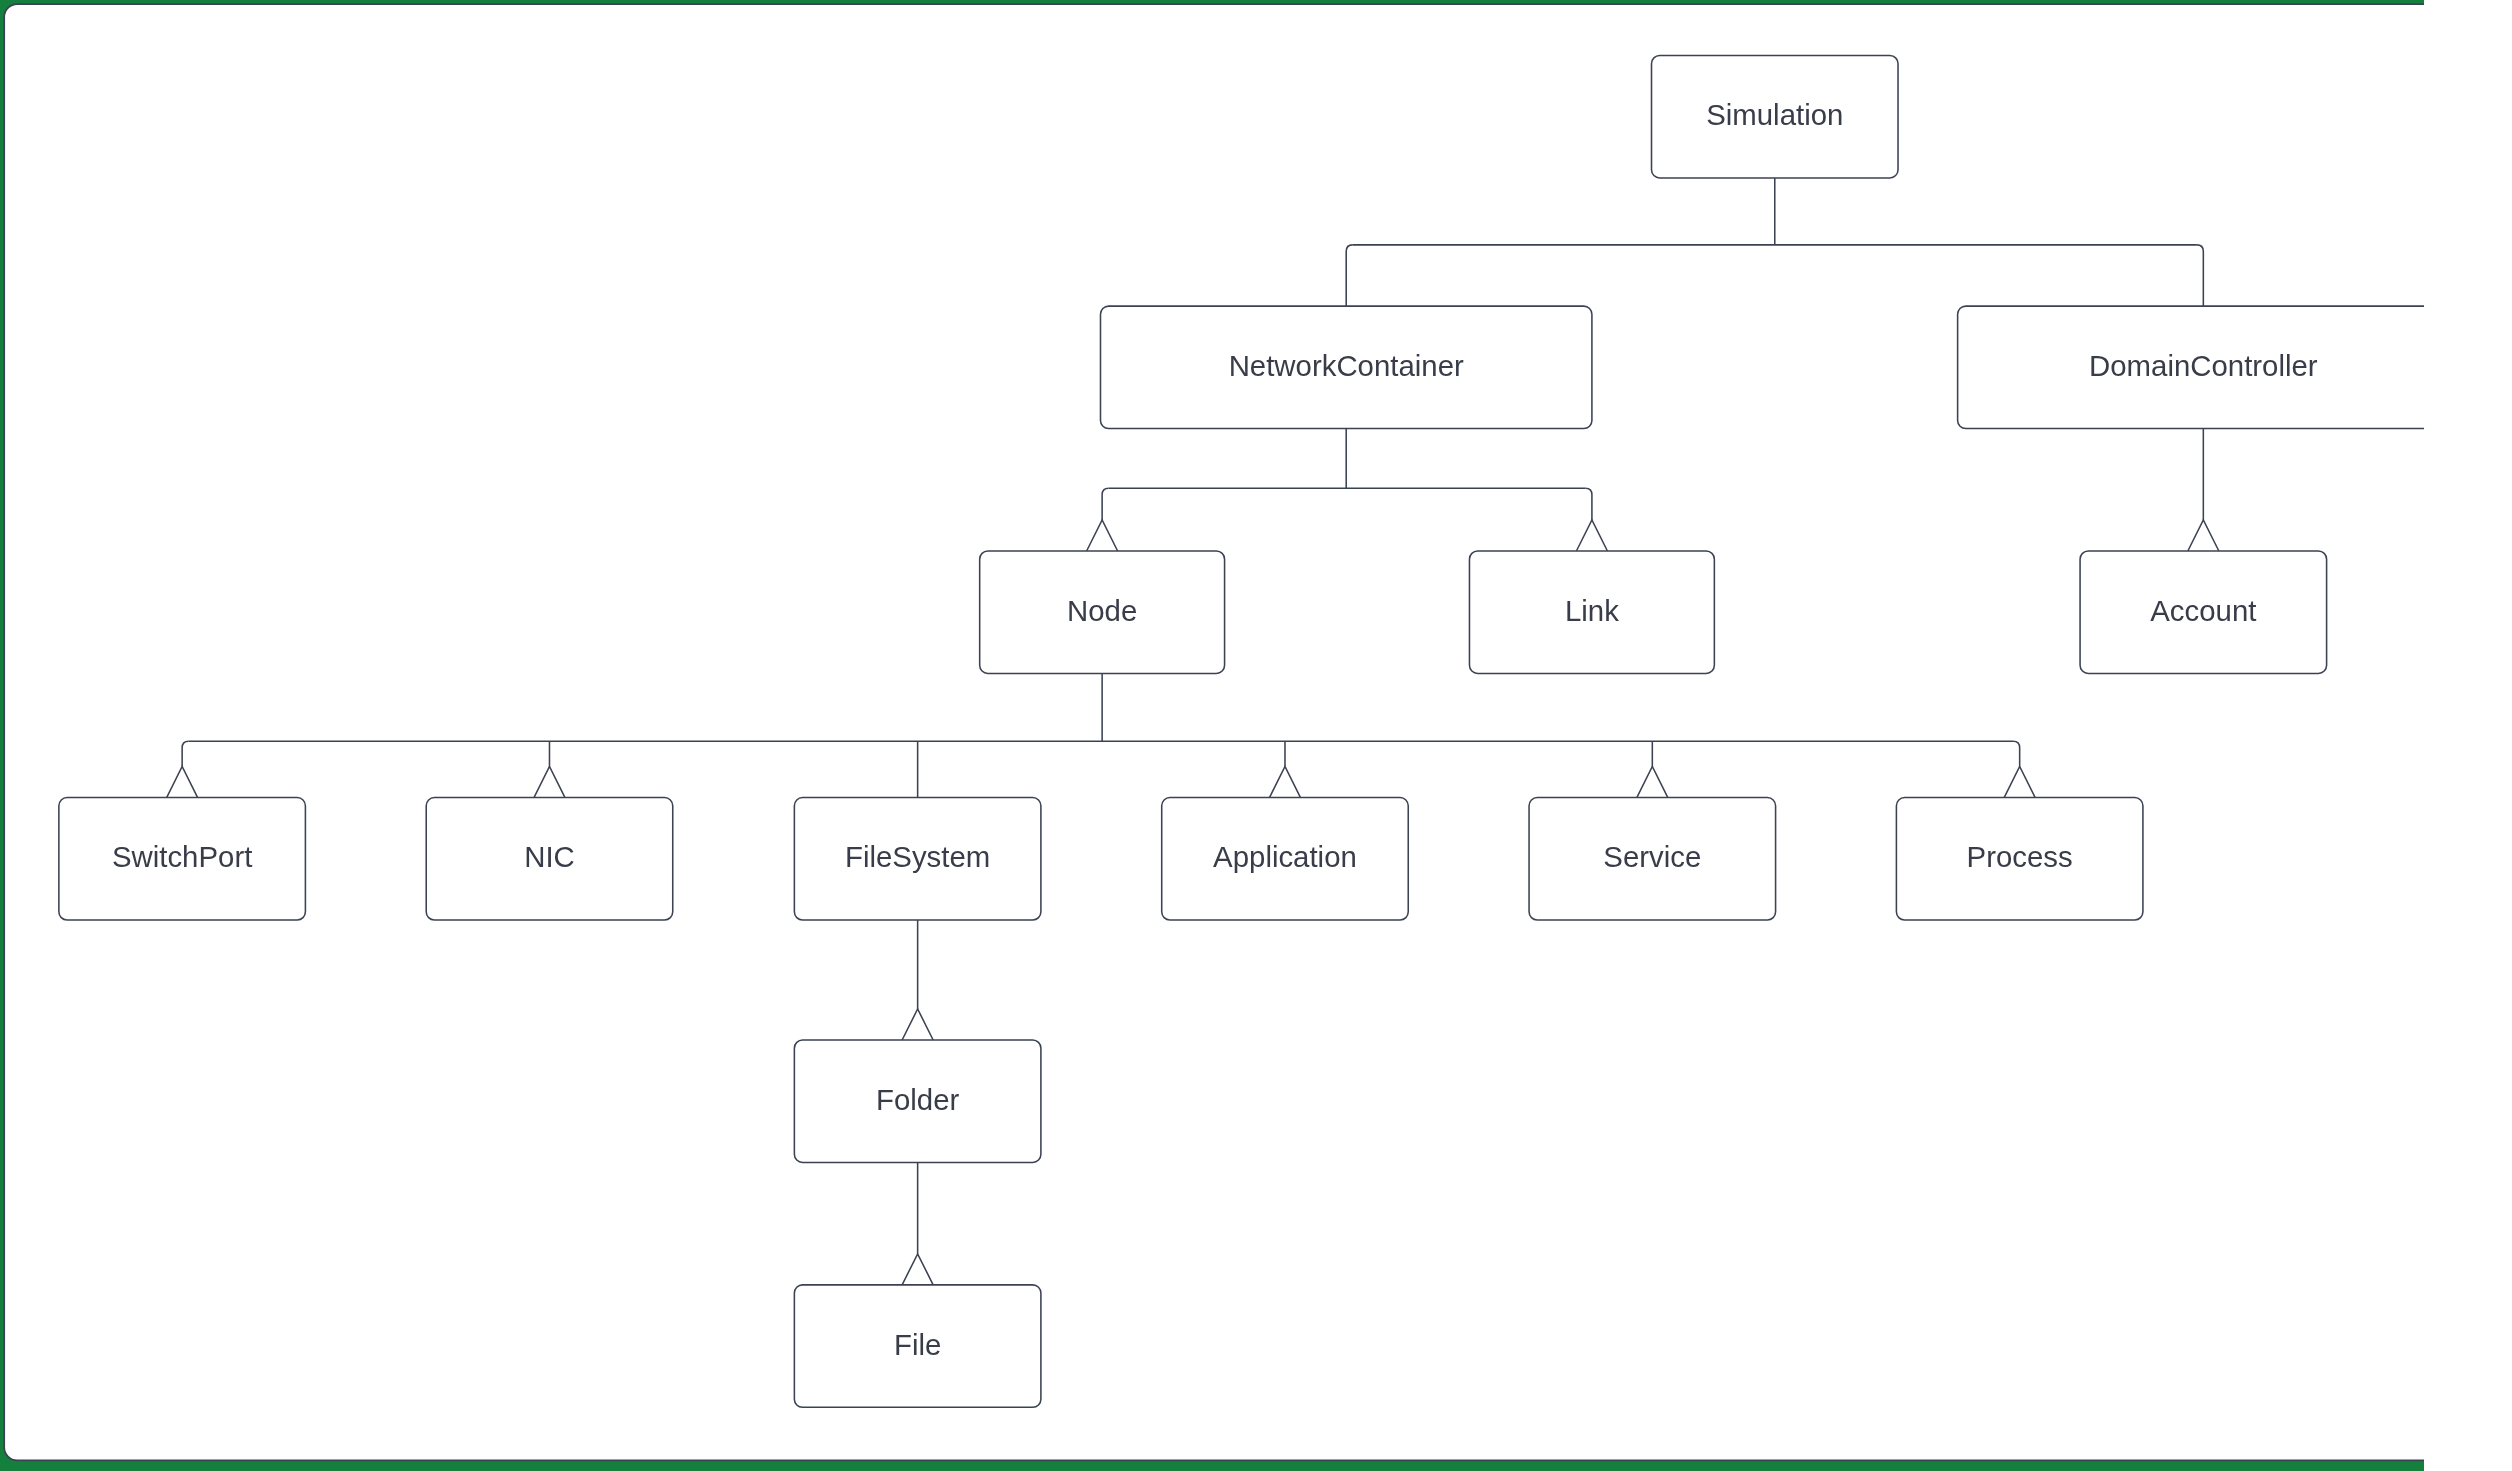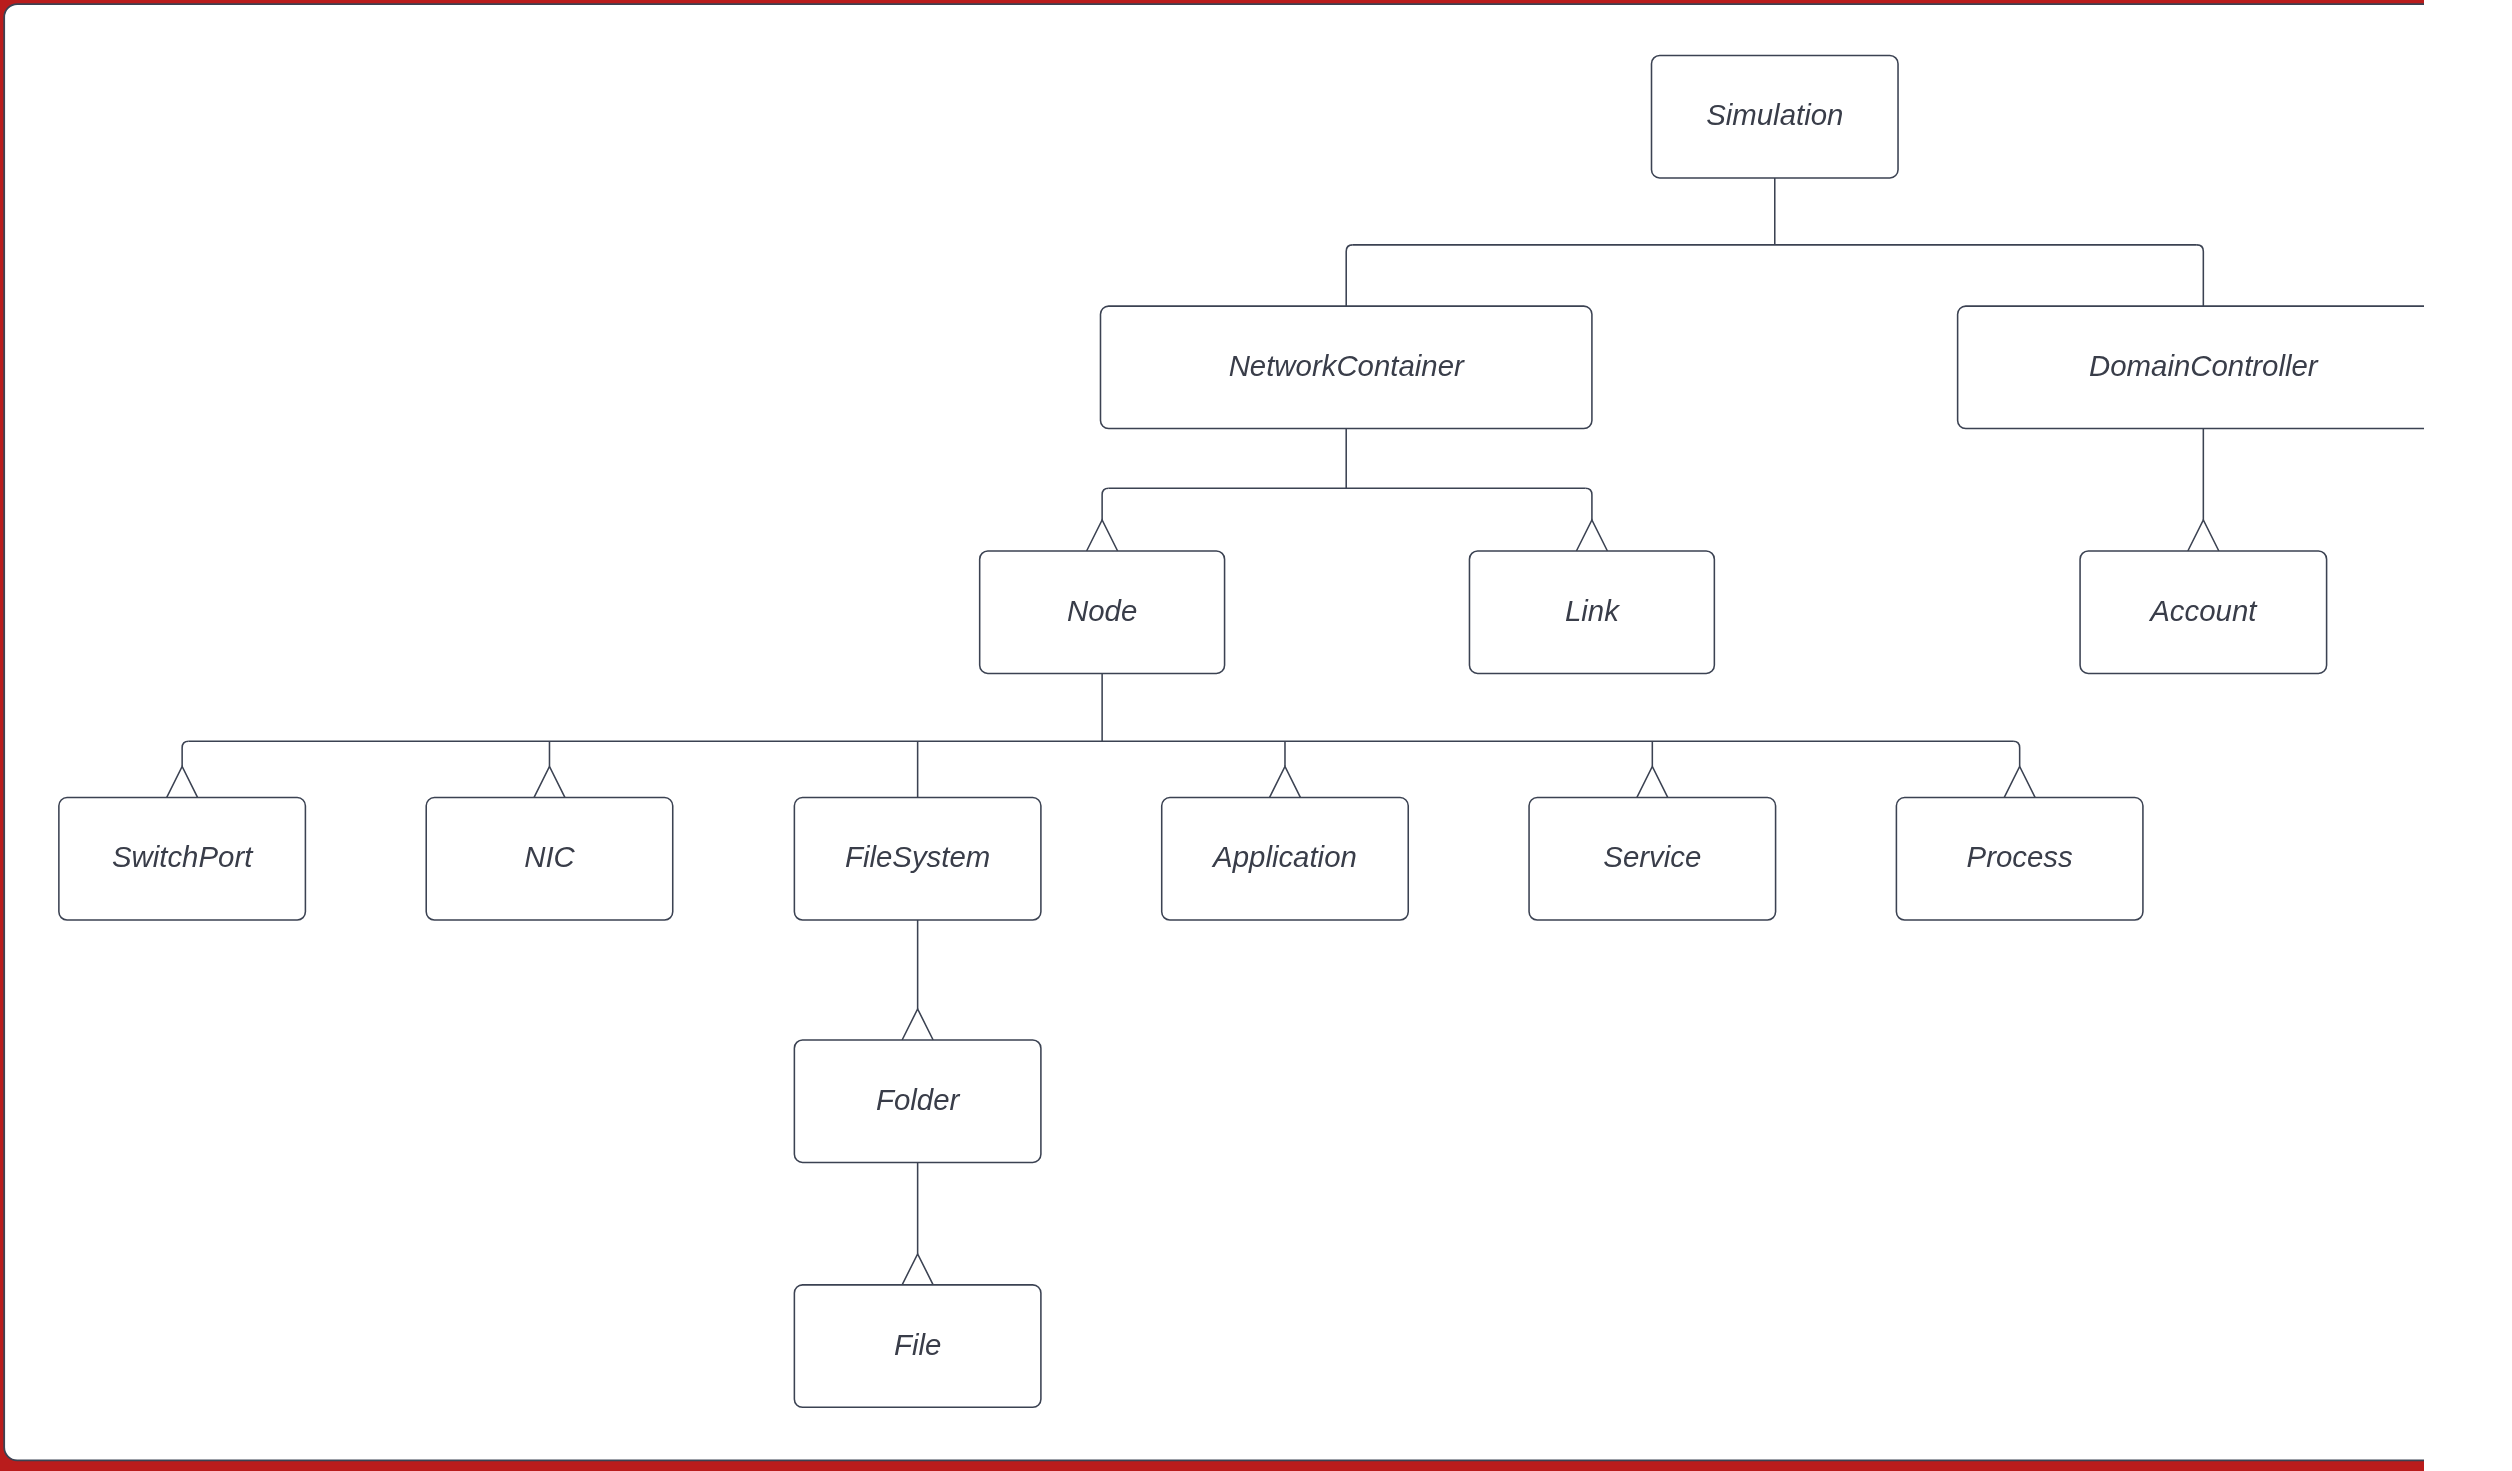--- a/index.html
+++ b/index.html
@@ -4,24 +4,23 @@
 <style>
   html, body {
     margin: 0;
     padding: 0;
     background: #ffffff;
   }
   #canvas {
     position: relative;
     width: 2424px;
     height: 1471px;
-    background: #b91c1c;
+    background: #15803d;
     font-family: "Liberation Sans", sans-serif;
     overflow: hidden;
-    font-style: italic;
   }
   #diagram-svg {
     position: absolute;
     top: 0;
     left: 0;
     width: 2512px;
     height: 1471px;
   }
   .frame-rect {
     fill: #ffffff;

